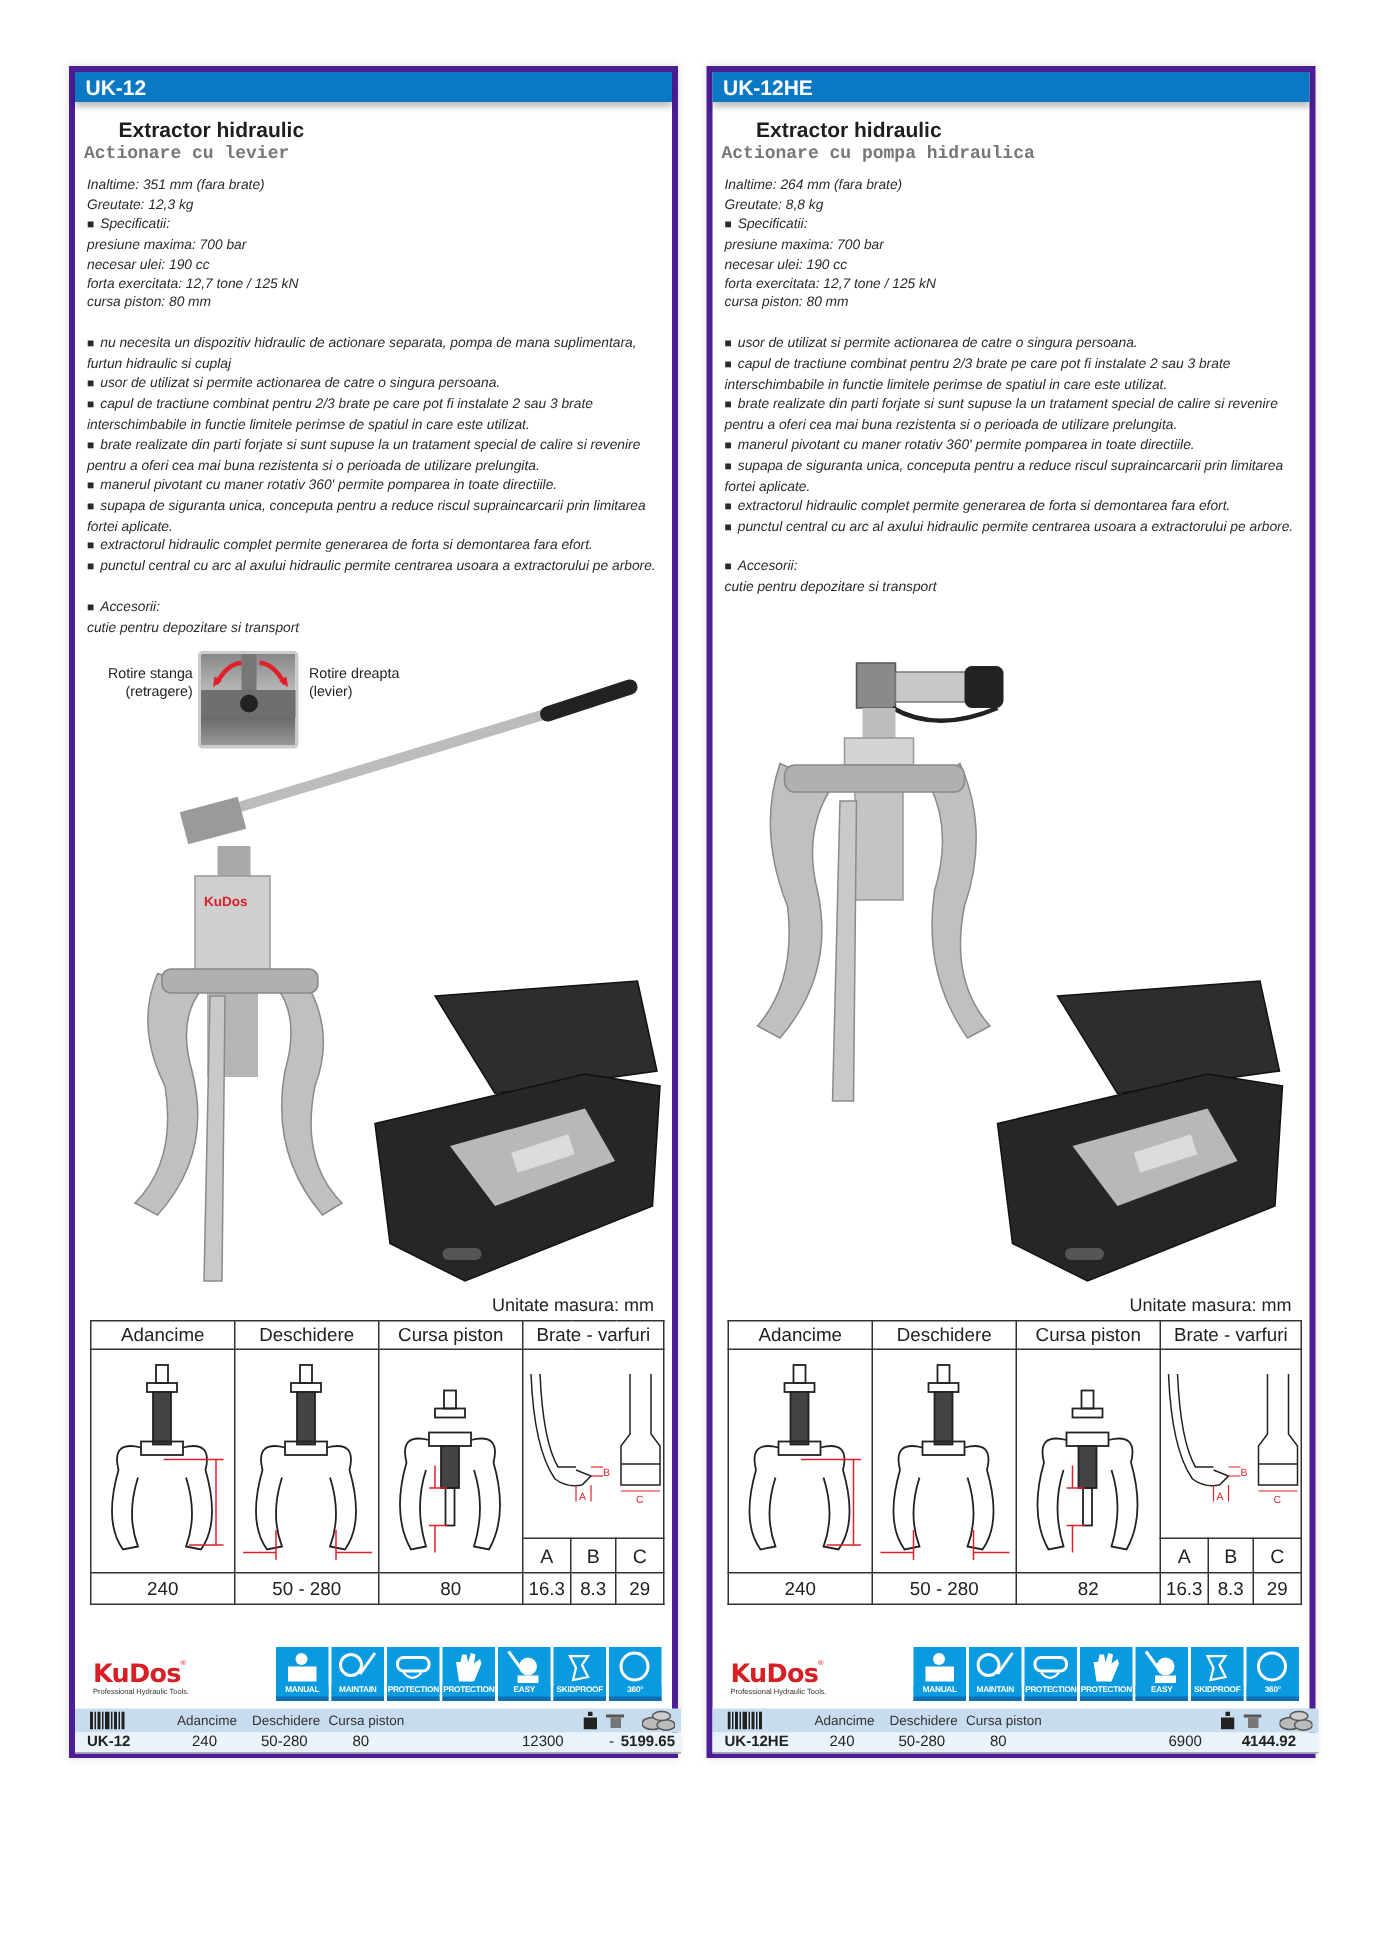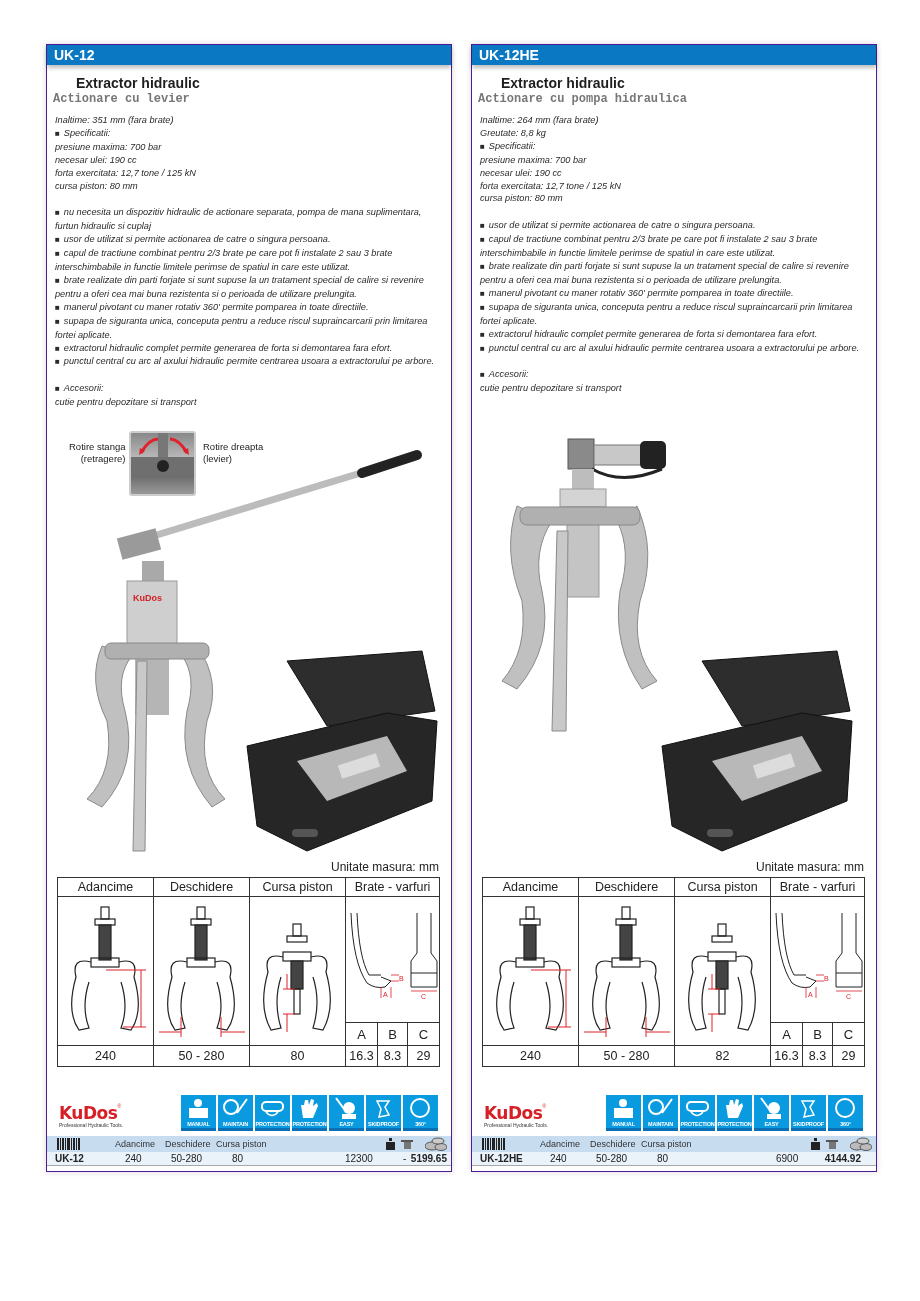--- a/index.html
+++ b/index.html
@@ -1,21 +1,21 @@
 <!DOCTYPE html>
 <html><head>
 <meta charset="utf-8">
 <style>
   * { box-sizing: border-box; margin: 0; padding: 0; }
   html, body { width: 920px; height: 1301px; background: #ffffff; overflow: hidden; }
   body { font-family: "Liberation Sans", sans-serif; color: #222; position: relative; }
 
   .panel {
     position: absolute; top: 44px; width: 406px; height: 1128px;
-    border: 1px solid #4c1d95; background: #fff;
+    border: 4px solid #4c1d95; background: #fff;
     box-shadow: 0 0 6px rgba(0,0,0,0.15);
   }
   .panel.left { left: 46px; }
   .panel.right { left: 471px; }
 
   .hdr {
     height: 20px; background: #0a78c2; color: #fff;
     font-weight: bold; font-size: 14px; line-height: 20px; padding-left: 7px;
     box-shadow: 0 3px 4px rgba(0,0,0,0.25);
   }
@@ -67,20 +67,21 @@
 </head>
 <body>
 
 <div class="panel left">
   <div class="hdr">UK-12</div>
   <div class="title">Extractor hidraulic</div>
   <div class="subtitle">Actionare cu levier</div>
 
   <div class="specs">
     <div>Inaltime: 351 mm (fara brate)</div>
+    <div>Greutate: 12,3 kg</div>
     <div class="bul"><span>Specificatii:</span></div>
     <div>presiune maxima: 700 bar</div>
     <div>necesar ulei: 190 cc</div>
     <div>forta exercitata: 12,7 tone / 125 kN</div>
     <div>cursa piston: 80 mm</div>
   </div>
 
   <div class="feats">
     <div class="bul"><span>nu necesita un dispozitiv hidraulic de actionare separata, pompa de mana suplimentara, furtun hidraulic si cuplaj</span></div>
     <div class="bul"><span>usor de utilizat si permite actionarea de catre o singura persoana.</span></div>

